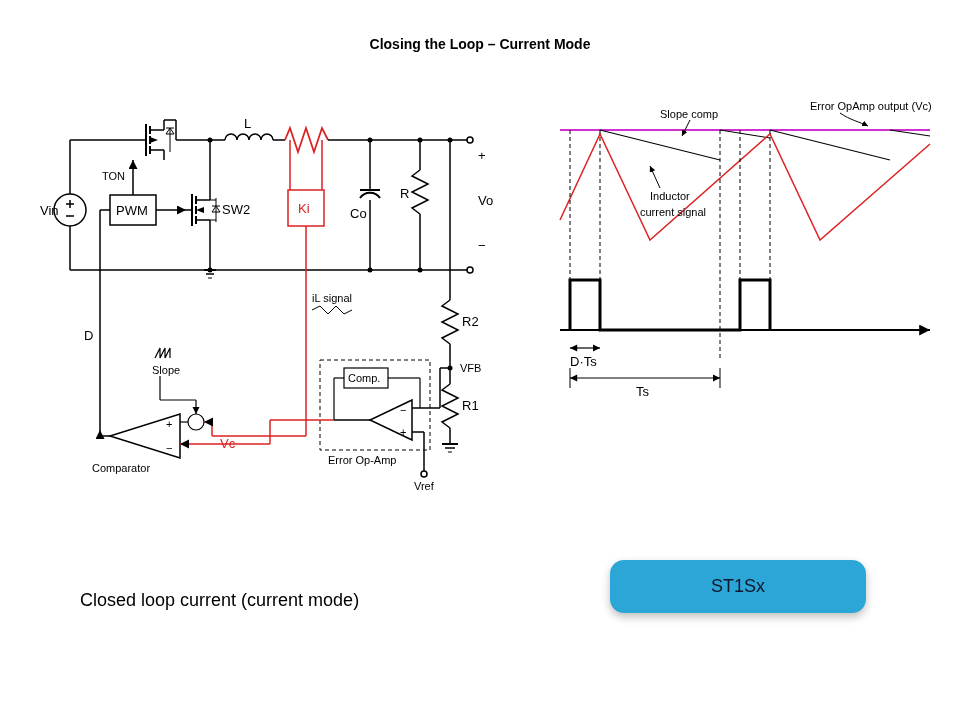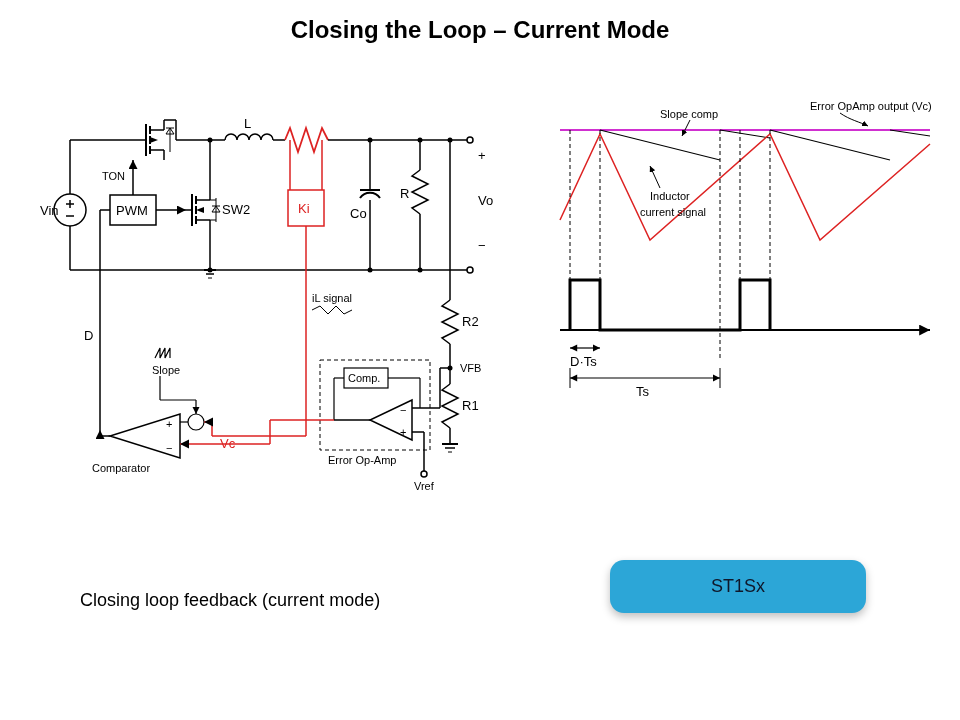--- a/index.html
+++ b/index.html
@@ -6,23 +6,23 @@
     margin: 0;
     padding: 0;
     width: 960px;
     height: 720px;
     font-family: Arial, sans-serif;
     background: #fff;
     position: relative;
   }
   .title {
     text-align: center;
-    font-size: 24px;
+    font-size: 14px;
     font-weight: bold;
-    padding-top: 16px;
+    padding-top: 36px;
   }
   .stage {
     position: absolute;
     top: 100px;
     left: 0;
     width: 960px;
     height: 500px;
   }
   .caption {
     position: absolute;
@@ -281,17 +281,17 @@
     <text class="lbl" x="30" y="266">D·Ts</text>
 
     <line x1="30" y1="278" x2="180" y2="278" stroke="#000" stroke-width="1.2" marker-start="url(#arr2s)" marker-end="url(#arr2)"></line>
     <line x1="30" y1="268" x2="30" y2="288" stroke="#000" stroke-width="1"></line>
     <line x1="180" y1="268" x2="180" y2="288" stroke="#000" stroke-width="1"></line>
     <text class="lbl" x="96" y="296">Ts</text>
   </g>
 </svg>
 </div>
 
-<div class="caption" style="left:80px; top:590px;">Closing loop feedback (current mode)</div>
+<div class="caption" style="left:80px; top:590px;">Closed loop current (current mode)</div>
 
 <div class="callout" style="left:610px; top:560px; width:200px;">
   <div>ST1Sx</div>
 </div>
 
 </body></html>

